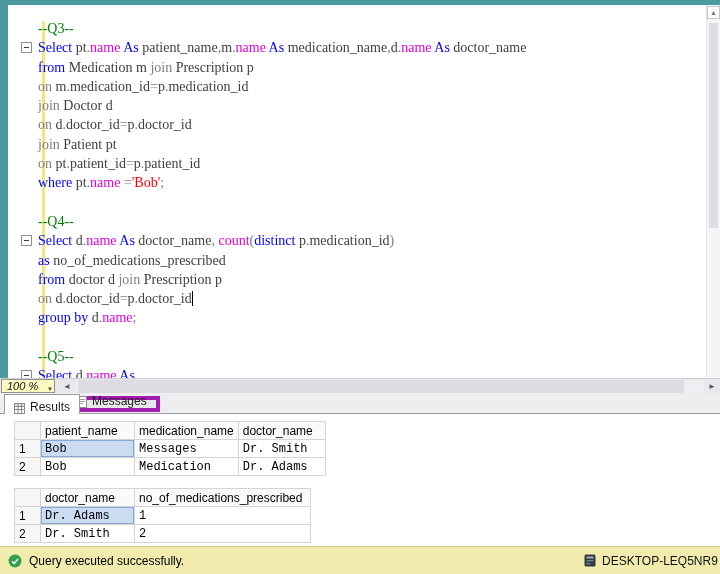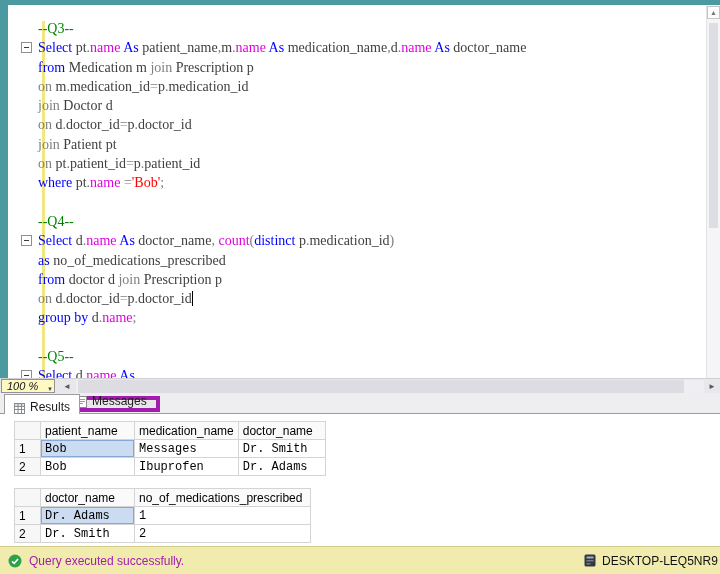--- a/index.html
+++ b/index.html
@@ -47,21 +47,21 @@
   .g1{top:7px;} .g2{top:74px;}
   .rgrid{border-collapse:collapse;table-layout:fixed;font-size:12px;color:#000;}
   .rgrid th,.rgrid td{border:1px solid #d4d4d4;height:18px;line-height:16px;padding:0 4px;text-align:left;font-weight:normal;white-space:nowrap;overflow:hidden;}
   .rgrid thead th{background:#fafafa;}
   .rgrid .rownum{background:#f7f7f7;width:26px;}
   .rgrid td{background:#fff;font-family:Liberation Mono, monospace;}
   .rgrid td.sel{background:var(--selection);box-shadow:inset 0 0 0 1px #86a9d3;}
 
   
   .status{position:absolute;left:0;top:546px;width:720px;height:28px;background:var(--status-bar);border-top:1px solid #d3cd8d;display:flex;align-items:center;overflow:hidden;}
-  .st-left{display:flex;align-items:center;gap:7px;padding-left:8px;font-size:12px;color:#a21caf;}
+  .st-left{display:flex;align-items:center;gap:7px;padding-left:8px;font-size:12px;color:#000000;}
   .st-right{position:absolute;left:584px;display:flex;align-items:center;gap:6px;font-size:12px;color:#111;white-space:nowrap;}
 </style>
 </head>
 <body>
 
 <div class="screen">
 
   <div class="top-strip"></div>
   <div class="left-strip"></div>
 
@@ -123,21 +123,21 @@
           <tbody>
             <tr>
               <th class="rownum">1</th>
               <td class="sel">Bob</td>
               <td>Messages</td>
               <td>Dr. Smith</td>
             </tr>
             <tr>
               <th class="rownum">2</th>
               <td>Bob</td>
-              <td>Ibuprofen</td>
+              <td>Medication</td>
               <td>Dr. Adams</td>
             </tr>
           </tbody>
         </table>
       </div>
     <div class="gridwrap g2">
         <table class="rgrid">
           <thead>
             <tr>
               <th class="rownum"></th>

